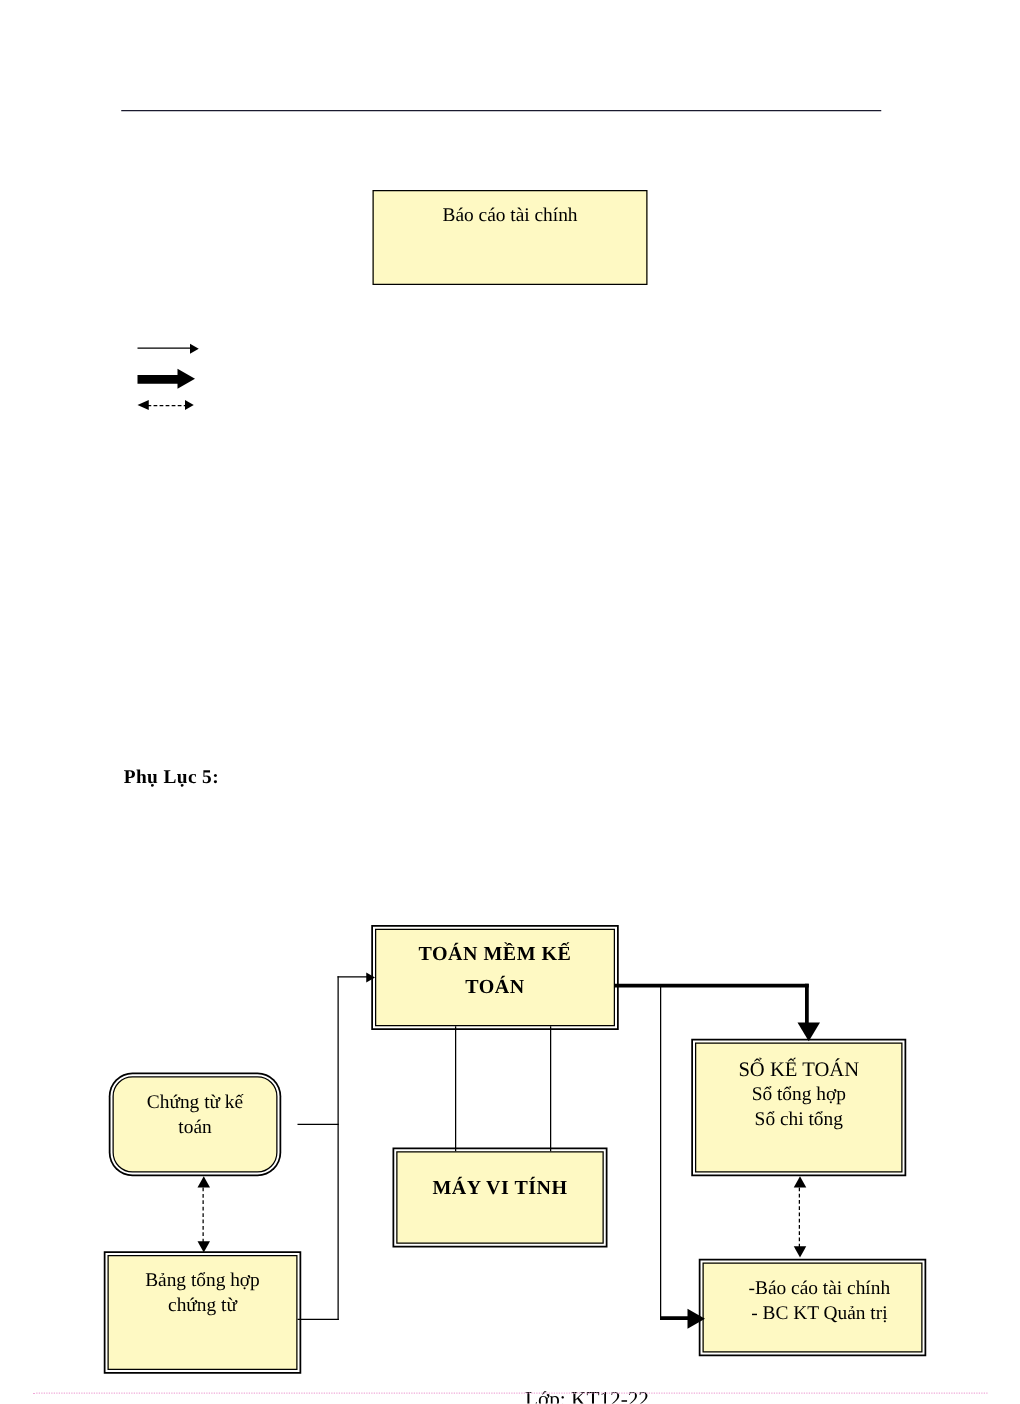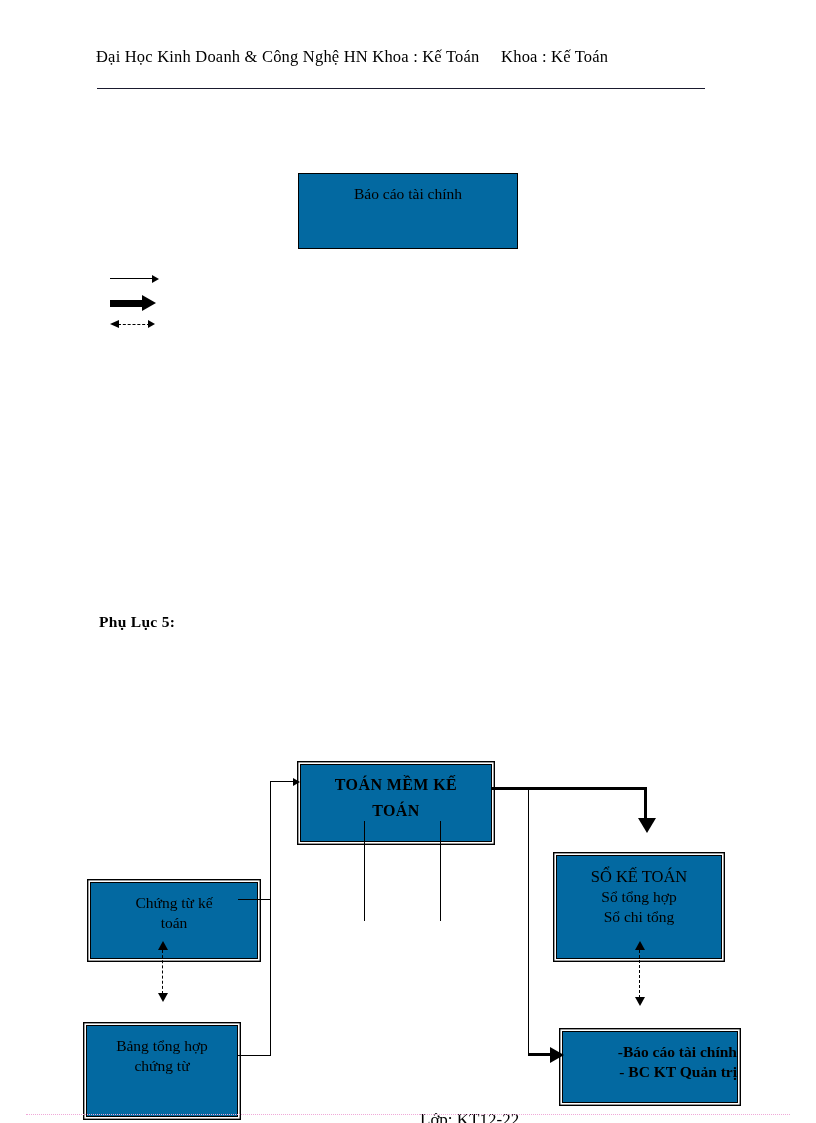--- a/index.html
+++ b/index.html
@@ -35,44 +35,42 @@
     top: 88px;
     width: 608px;
     height: 0;
     border-top: 1.6px solid #1a1a2e;
   }
 
   
   .box {
     position: absolute;
     box-sizing: border-box;
-    background: #0369a1;
+    background: #fef9c3;
     border: 1.3px solid #000;
     text-align: center;
-    margin-top: 21px;
   }
   
   .box.shadow {
     border: 1.4px solid #000;
     box-shadow: 0 0 0 1.6px #ffffff, 0 0 0 3px #000000;
   }
   .box .lines {
     position: absolute;
     left: 0;
     right: 0;
     top: 7px;
     line-height: 1.28;
   }
   .box .lines.pad-top {
     top: 10px;
   }
   .box .lines.leftal {
-    text-align: right;
+    text-align: center;
     padding-left: 11px;
-    font-weight: bold;
   }
 
   .t-norm { font-size: 15.5px; }
   .t-bold { font-weight: bold; font-size: 16px; letter-spacing: 0.4px; }
   .t-caps { font-size: 16.5px; }
   .t-sub  { font-size: 15.5px; }
 
   
   .legend {
     position: absolute;
@@ -163,21 +161,20 @@
     width: 764px;
     height: 0;
     border-top: 1.2px dotted #f0a8d8;
   }
 </style>
 </head>
 <body>
 
 <div id="page">
 
-  <div class="doc-header">Đại Học Kinh Doanh &amp; Công Nghệ HN Khoa : Kế Toán     Khoa : Kế Toán</div>
   <div class="header-rule"></div>
 
   <div class="box" style="left:298px; top:152px; width:220px; height:76px;">
     <div class="lines pad-top t-norm">Báo cáo tài chính</div>
   </div>
 
   <div class="glyph" style="left:110px; top:278px; width:50px; height:2px;">
     <div class="ln h" style="left:0; top:0; width:44px;"></div>
     <div class="arrow right thin" style="left:42px; top:-3px;"></div>
   </div>
@@ -196,22 +193,27 @@
 
   <div class="section-label">Phụ Lục 5:</div>
 
   <div class="box shadow" style="left:300px; top:743px; width:192px; height:78px;">
     <div class="lines pad-top">
       <div class="t-bold">TOÁN MỀM KẾ</div>
       <div class="t-bold" style="margin-top:6px;">TOÁN</div>
     </div>
   </div>
 
-
-  <div class="box shadow" style="left:90px; top:861px; width:168px; height:77px;">
+  <div class="box shadow" style="left:317px; top:921px; width:166px; height:74px;">
+    <div class="lines pad-top">
+      <div class="t-bold" style="margin-top:9px;">MÁY VI TÍNH</div>
+    </div>
+  </div>
+
+  <div class="box shadow" style="left:90px; top:861px; width:132px; height:77px;border-radius:16px;">
     <div class="lines pad-top">
       <div class="t-norm">Chứng từ kế</div>
       <div class="t-norm">toán</div>
     </div>
   </div>
 
   <div class="box shadow" style="left:86px; top:1004px; width:152px; height:92px;">
     <div class="lines pad-top">
       <div class="t-norm">Bảng tổng hợp</div>
       <div class="t-norm">chứng từ</div>

